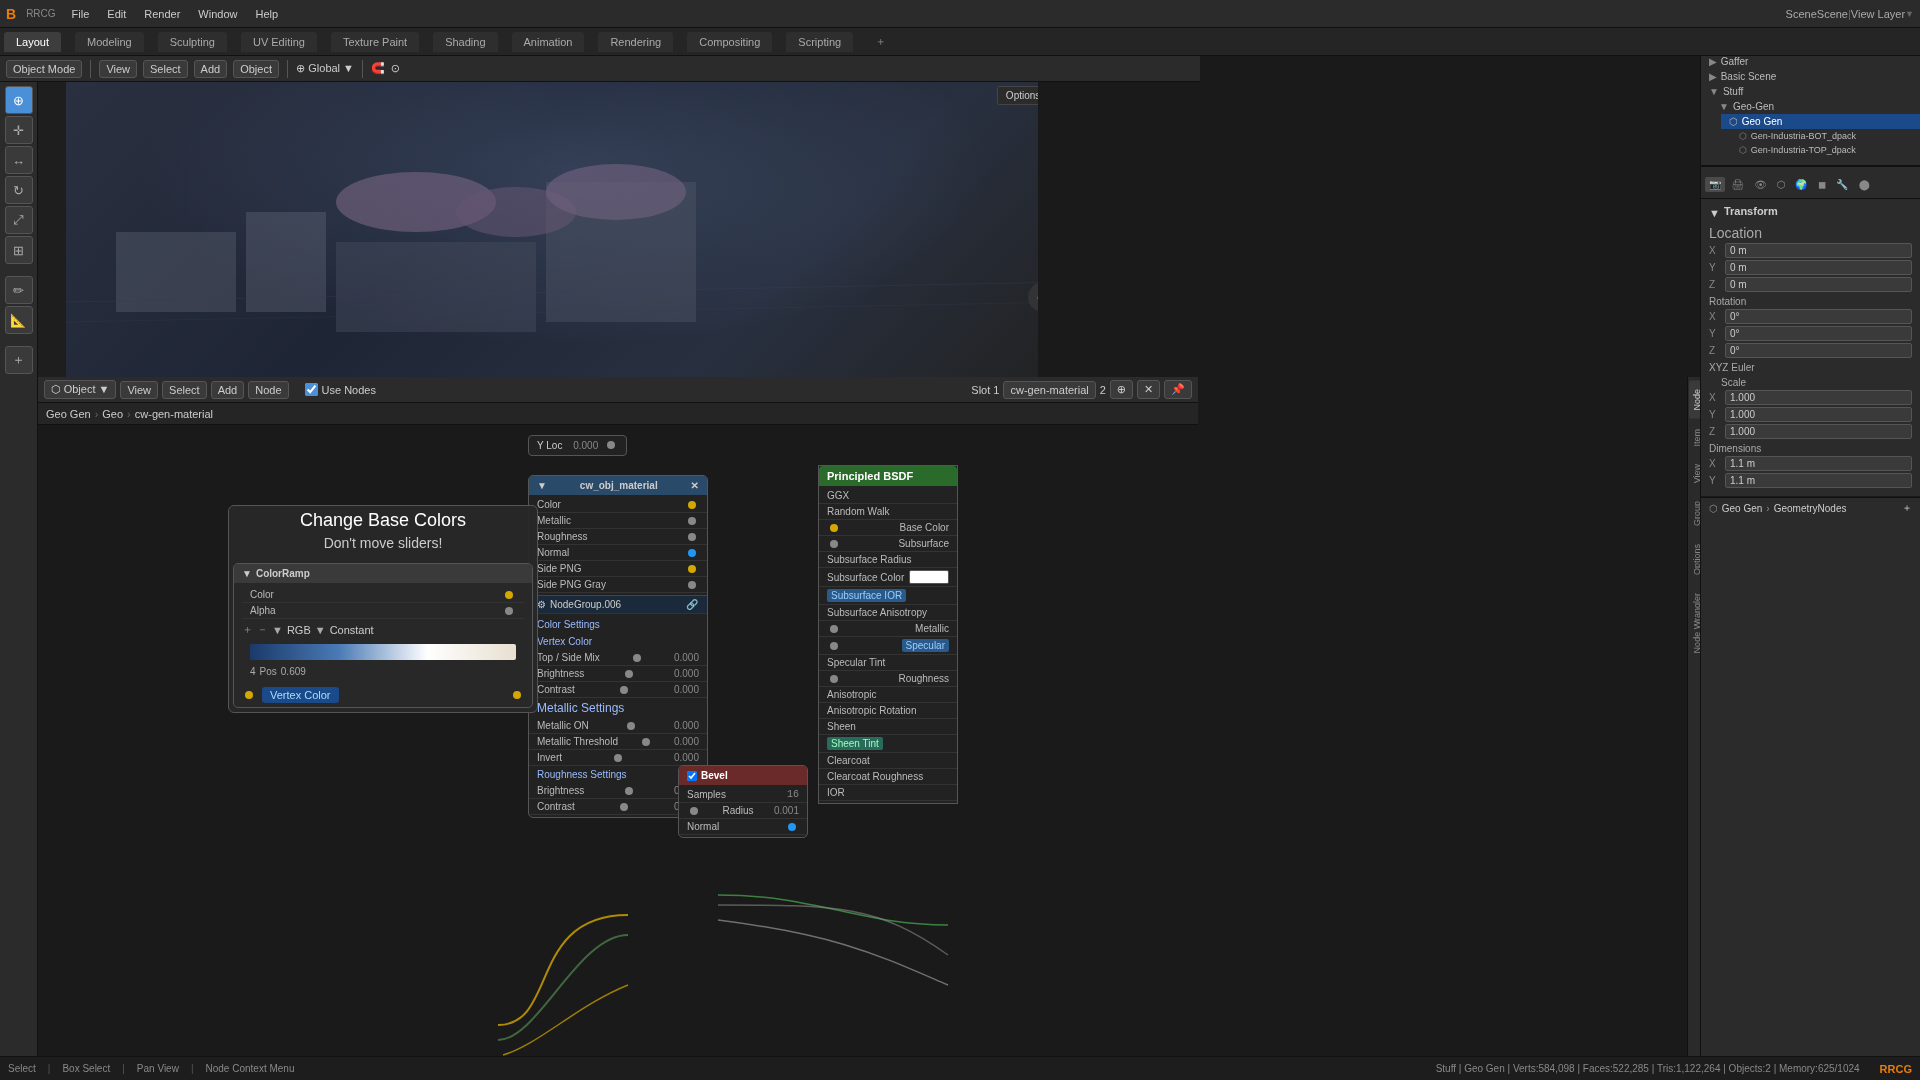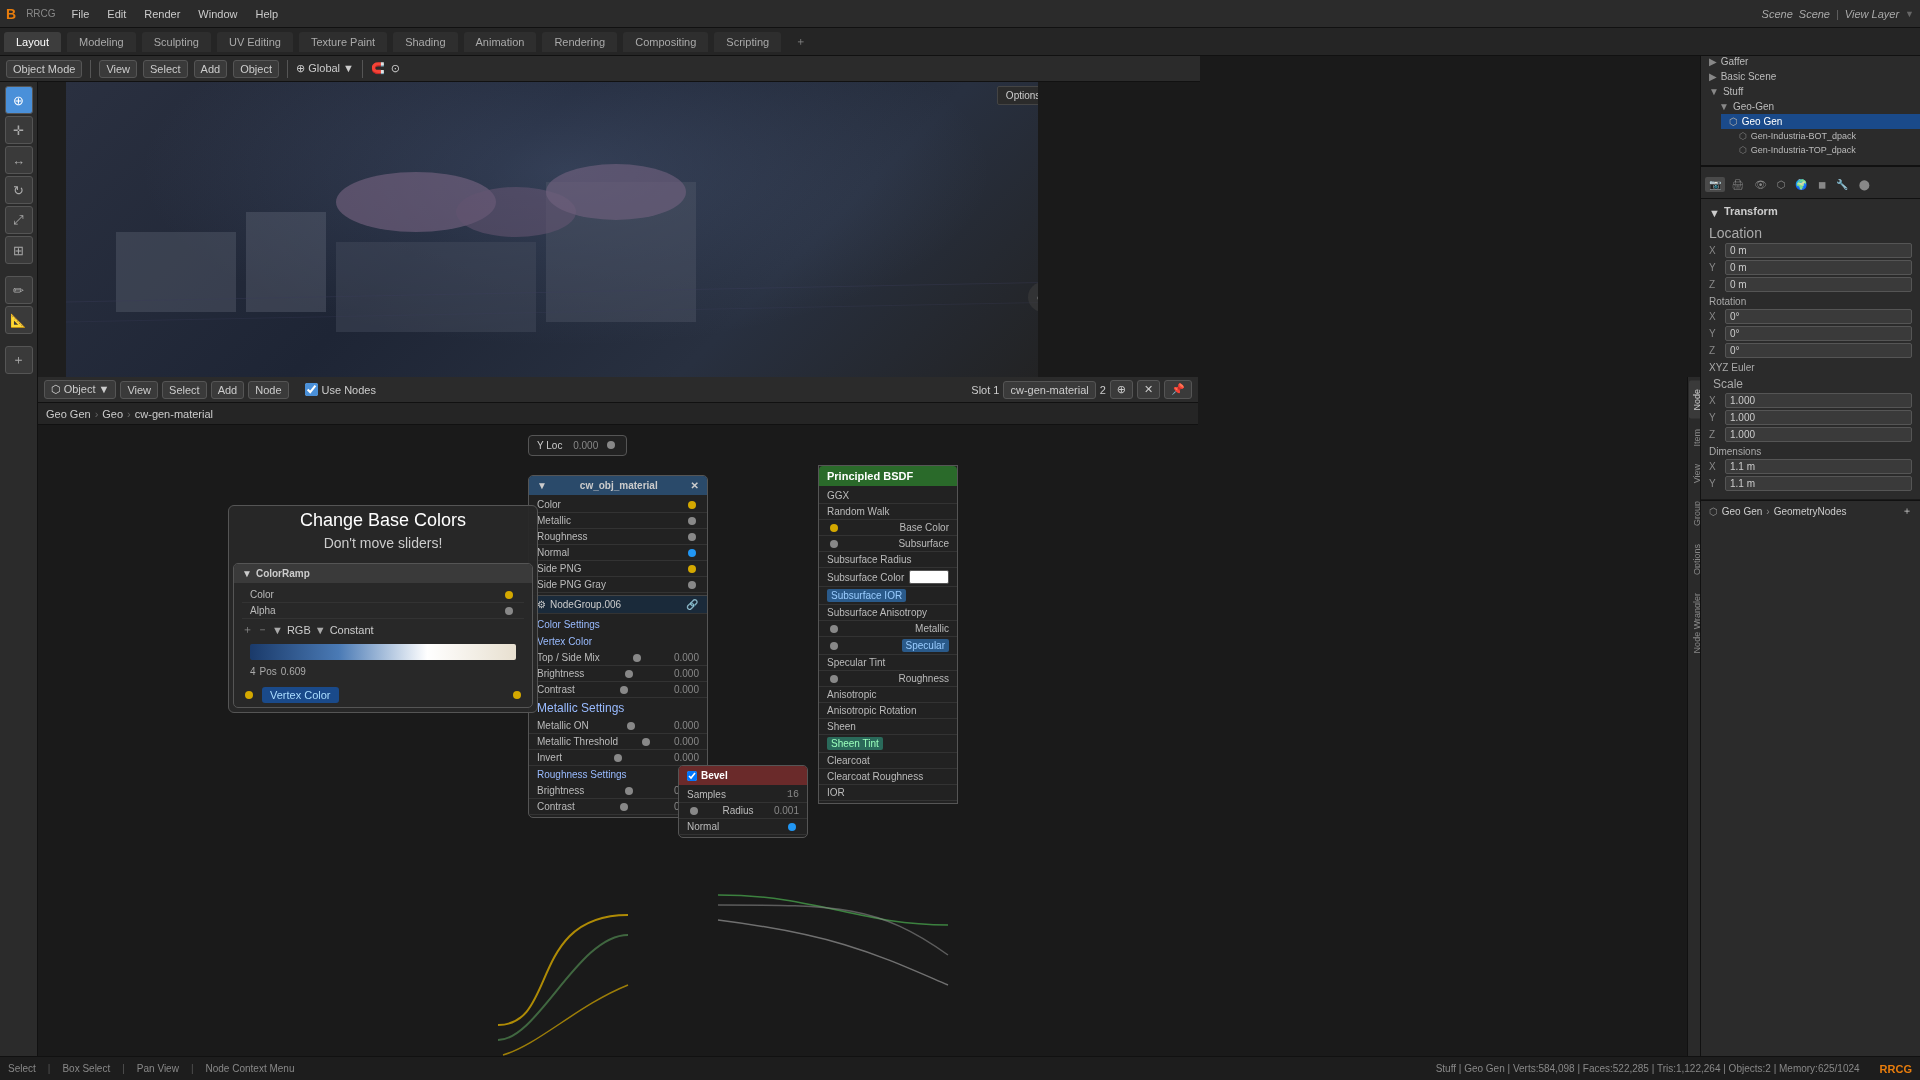--- a/index.html
+++ b/index.html
@@ -37,38 +37,36 @@
       padding: 2px 8px;
       color: #ccc;
       font-size: 11px;
       cursor: pointer;
       border-radius: 3px;
     }
     .top-bar-spacer { flex: 1; }
     .top-bar-right {
       display: flex;
       align-items: center;
-      gap: 6px;
       font-size: 11px;
       color: #aaa;
-      font-style: italic;
     }
 
     
     .workspace-tabs {
       display: flex;
       align-items: center;
       height: 28px;
       background: #252525;
       border-bottom: 1px solid #111;
       padding: 0 4px;
       position: absolute;
       top: 28px; left: 0; right: 0;
       z-index: 100;
-      gap: 6px;
+      gap: 14px;
     }
     .ws-tab {
       padding: 4px 12px;
       font-size: 11px;
       color: #aaa;
       cursor: pointer;
       border-radius: 3px 3px 0 0;
       background: #2e2e2e;
     }
     .ws-tab.active {
@@ -1081,21 +1079,21 @@
     </div>
     <div class="rp-xyz-row">
       <span class="rp-xyz-label">Y</span>
       <div class="rp-xyz-val">0°</div>
     </div>
     <div class="rp-xyz-row">
       <span class="rp-xyz-label">Z</span>
       <div class="rp-xyz-val">0°</div>
     </div>
     <div style="font-size:10px;color:#aaa;margin:4px 0 2px;">XYZ Euler</div>
-    <div style="font-size:12px;color:#aaa;margin:4px 4px 2px;">Scale</div>
+    <div style="font-size:10px;color:#aaa;margin:4px 12px 2px;">Scale</div>
     <div class="rp-xyz-row">
       <span class="rp-xyz-label">X</span>
       <div class="rp-xyz-val">1.000</div>
     </div>
     <div class="rp-xyz-row">
       <span class="rp-xyz-label">Y</span>
       <div class="rp-xyz-val">1.000</div>
     </div>
     <div class="rp-xyz-row">
       <span class="rp-xyz-label">Z</span>

